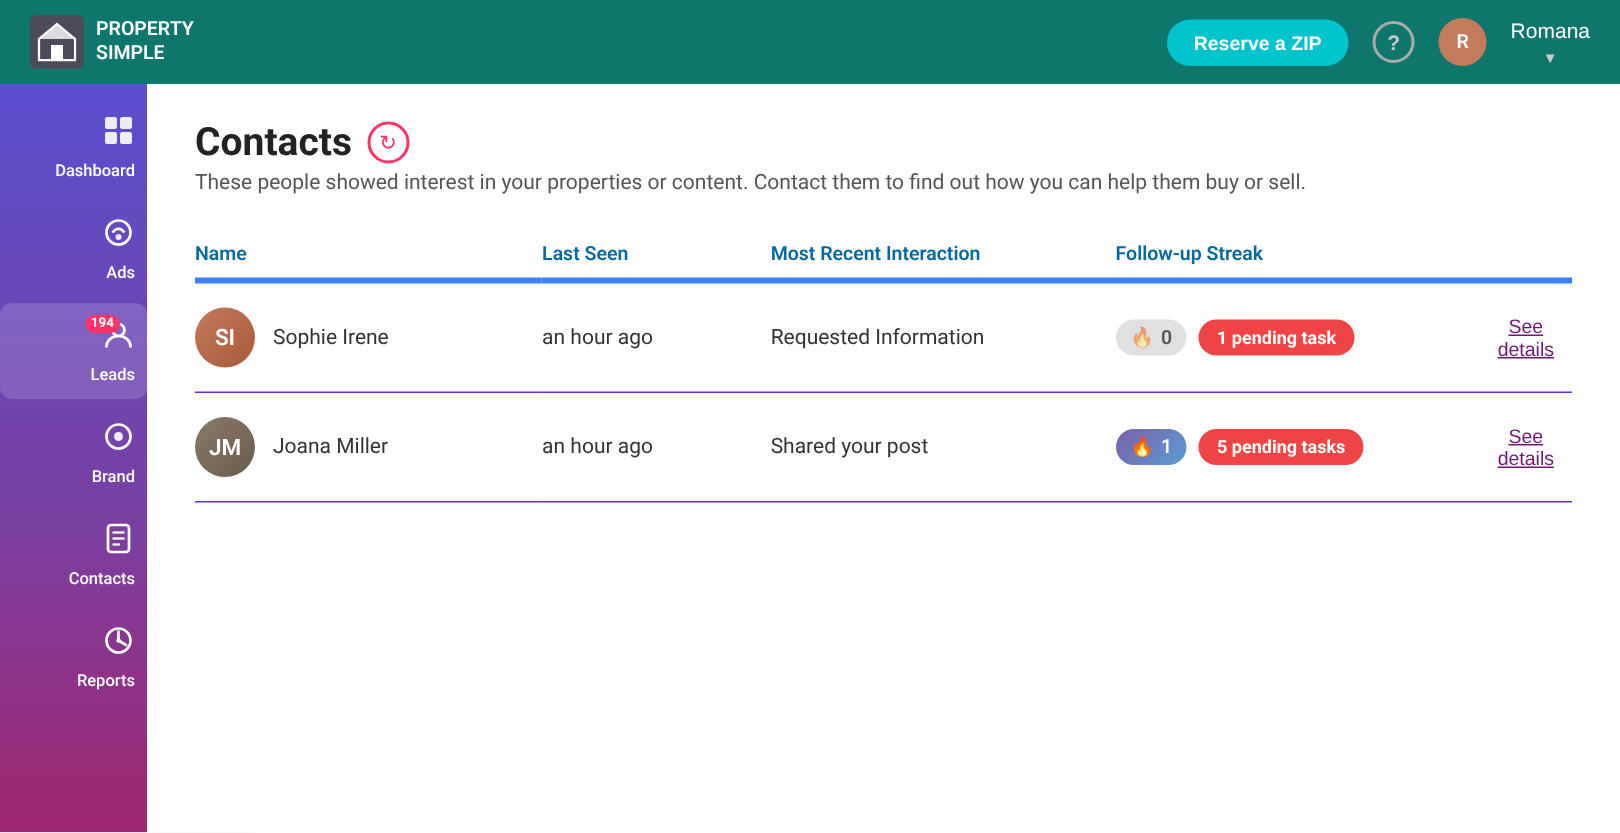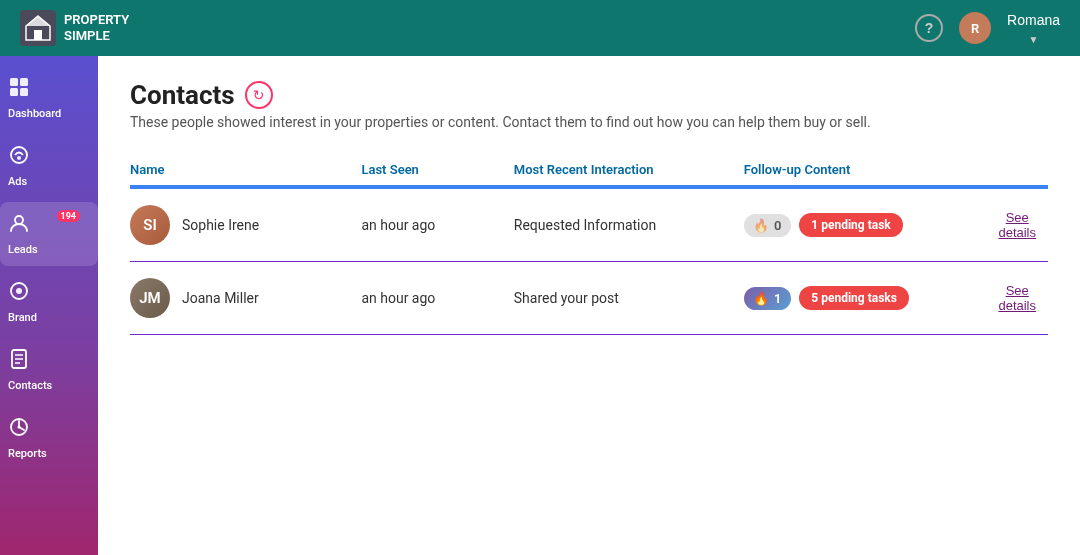--- a/index.html
+++ b/index.html
@@ -97,21 +97,21 @@
       display: flex;
       flex-direction: column;
       align-items: center;
       padding-top: 10px;
       gap: 4px;
       flex-shrink: 0;
     }
     .sidebar-item {
       display: flex;
       flex-direction: column;
-      align-items: flex-start;
+      align-items: flex-end;
       gap: 4px;
       padding: 10px 8px;
       width: 100%;
       cursor: pointer;
       border-radius: 8px;
       position: relative;
     }
     .sidebar-item.active { background: rgba(255,255,255,0.15); }
     .sidebar-icon {
       font-size: 20px;
@@ -269,20 +269,21 @@
       <polygon points="18,6 30,16 30,30 6,30 6,16" fill="none" stroke="white" stroke-width="1.5"></polygon>
       <polygon points="18,6 30,16 6,16" fill="white" opacity="0.8"></polygon>
       <rect x="14" y="20" width="8" height="10" fill="white"></rect>
     </svg>
     <div class="logo-text">
       <div>PROPERTY</div>
       <div>SIMPLE</div>
     </div>
   </div>
   <div class="topnav-right">
+    <button class="reserve-btn">Reserve a ZIP</button>
     <button class="help-btn">?</button>
     <div class="avatar-circle">R</div>
     <button class="user-btn">
       <span>Romana</span>
       <span class="chevron-down">▼</span>
     </button>
   </div>
 </nav>
 
 <div class="body-wrap">
@@ -360,21 +361,21 @@
       </button>
     </div>
     <p class="page-subtitle">These people showed interest in your properties or content. Contact them to find out how you can help them buy or sell.</p>
 
     <table class="contacts-table">
       <thead>
         <tr>
           <th class="col-name">Name</th>
           <th class="col-seen">Last Seen</th>
           <th class="col-interaction">Most Recent Interaction</th>
-          <th class="col-streak">Follow-up Content</th>
+          <th class="col-streak">Follow-up Streak</th>
           <th class="col-action"></th>
         </tr>
       </thead>
       <tbody>
 
         <tr>
           <td class="col-name">
             <div class="contact-name-cell">
               <div class="contact-avatar avatar-sophie">SI</div>
               <span>Sophie Irene</span>

